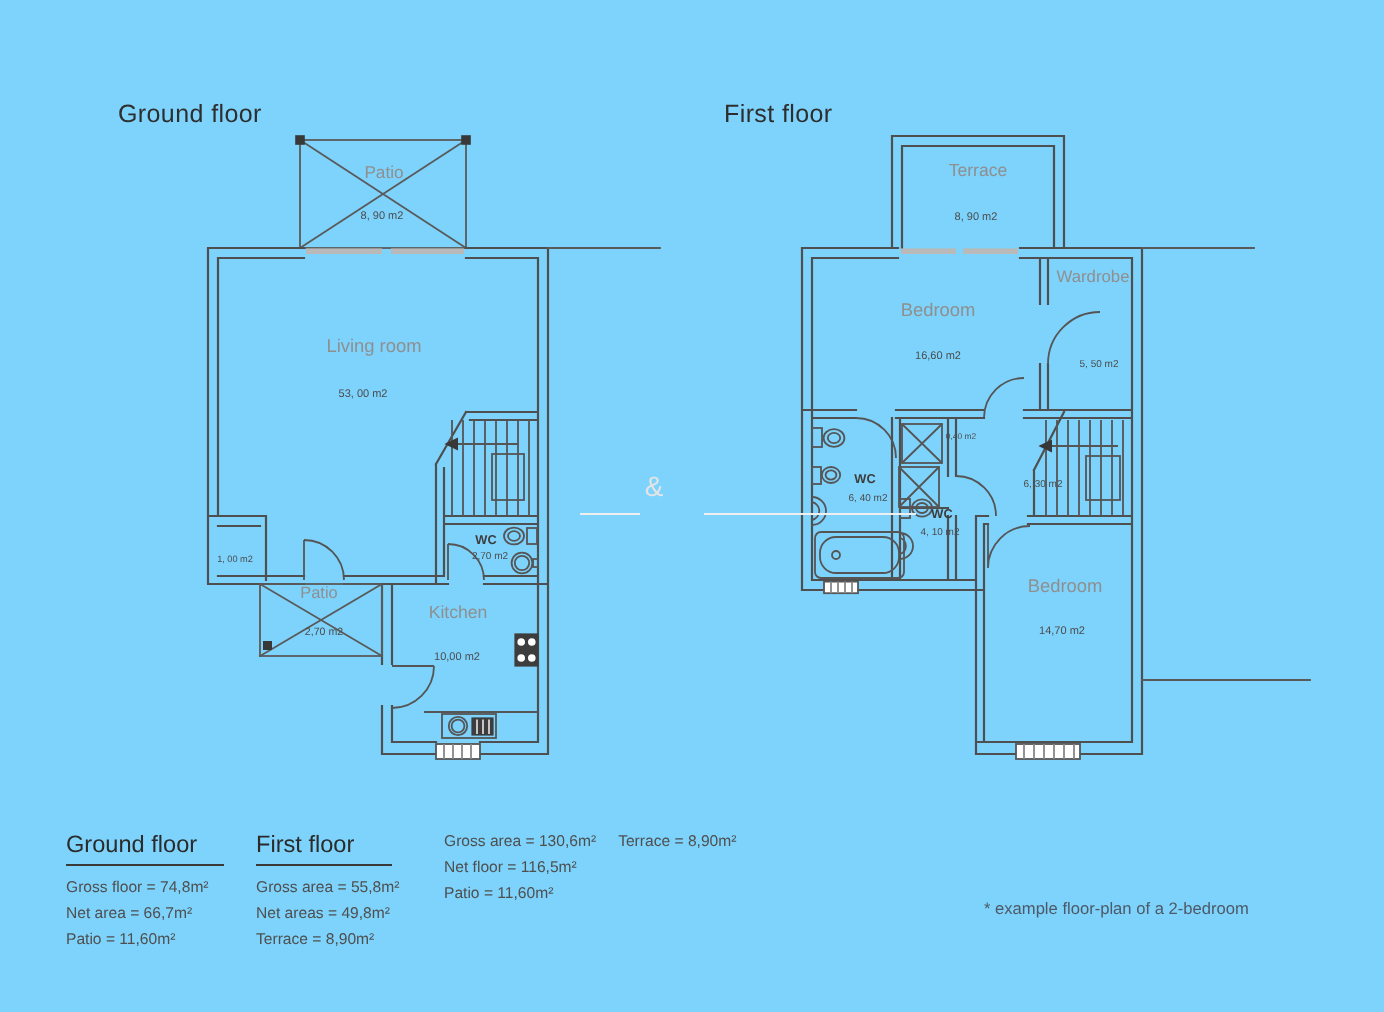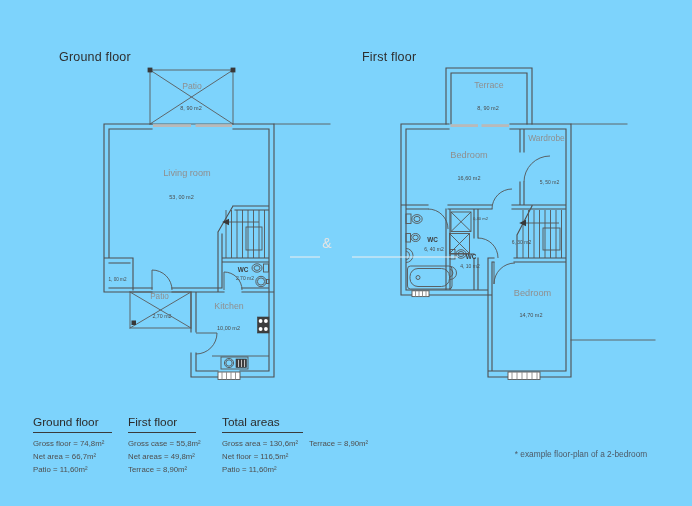--- a/index.html
+++ b/index.html
@@ -26,21 +26,21 @@
   #col-ground{left:33px;}
   #col-first{left:128px;}
   #col-total{left:222px;}
   .hdr{font-size:11.8px;color:#2b2b2b;padding-bottom:3px;border-bottom:1.5px solid #3a3a3a;margin-bottom:5px;}
   #col-ground .hdr{width:79px;}
   #col-first .hdr{width:68px;}
   #col-total .hdr{width:81px;}
   .srow{font-size:7.8px;color:#4f4f4f;line-height:12.8px;white-space:nowrap;}
   .dual{display:flex;gap:11px;}
   
-  #footnote{position:absolute;left:492px;top:448px;width:178px;text-align:center;
+  #footnote{position:absolute;left:492px;top:448px;width:178px;text-align:left;
             font-size:8.3px;line-height:12px;color:#4d5966;}
 </style>
 </head>
 <body>
 
 <div id="canvas">
 
   <div class="floor-title" id="gf-title">Ground floor</div>
   <div class="floor-title" id="ff-title">First floor</div>
 
@@ -240,27 +240,26 @@
 
   <div class="summary-col" id="col-ground">
     <div class="hdr">Ground floor</div>
     <div class="srow">Gross floor = 74,8m²</div>
     <div class="srow">Net area = 66,7m²</div>
     <div class="srow">Patio = 11,60m²</div>
   </div>
 
   <div class="summary-col" id="col-first">
     <div class="hdr">First floor</div>
-    <div class="srow">Gross case = 55,8m²</div>
+    <div class="srow">Gross area = 55,8m²</div>
     <div class="srow">Net areas = 49,8m²</div>
     <div class="srow">Terrace = 8,90m²</div>
   </div>
 
   <div class="summary-col" id="col-total">
-    <div class="hdr">Total areas</div>
     <div class="srow dual">
       <span>Gross area = 130,6m²</span>
       <span>Terrace = 8,90m²</span>
     </div>
     <div class="srow">Net floor = 116,5m²</div>
     <div class="srow">Patio = 11,60m²</div>
   </div>
 
   <div id="footnote">
     <div>* example floor-plan of a 2-bedroom</div>

